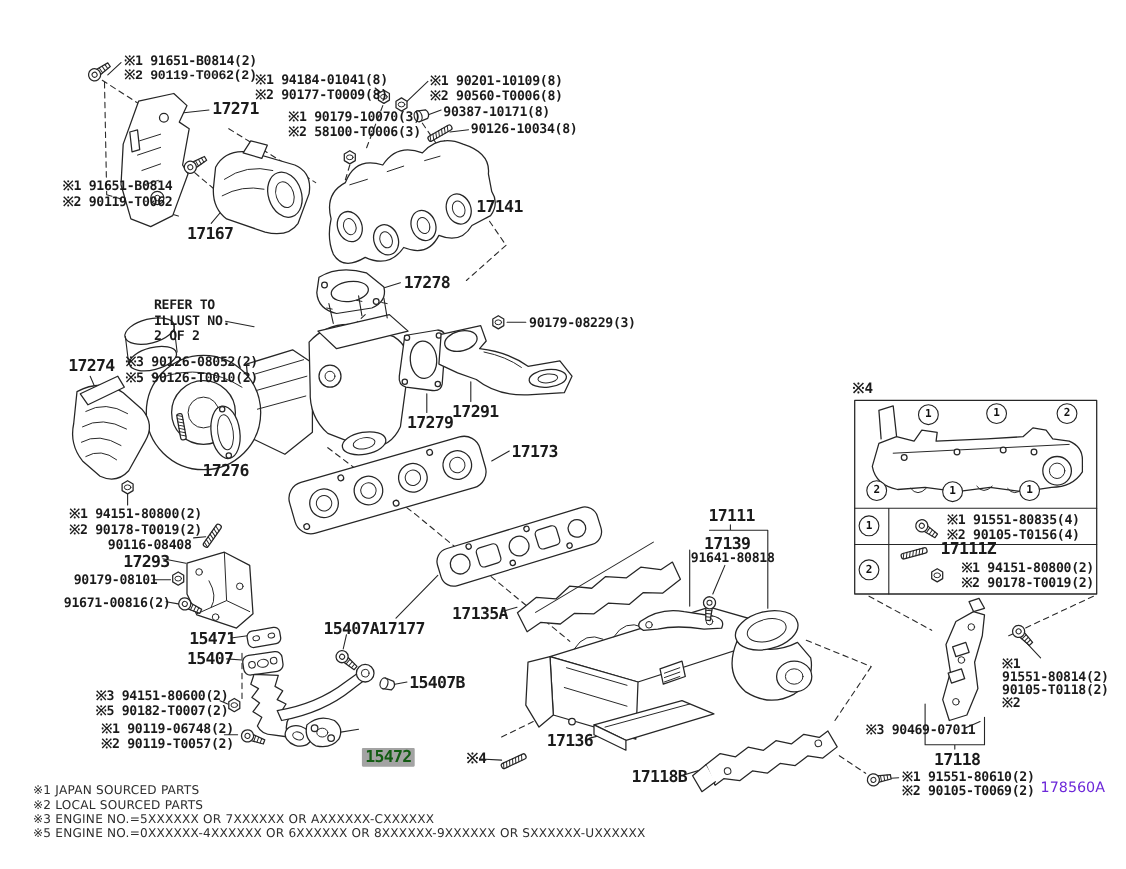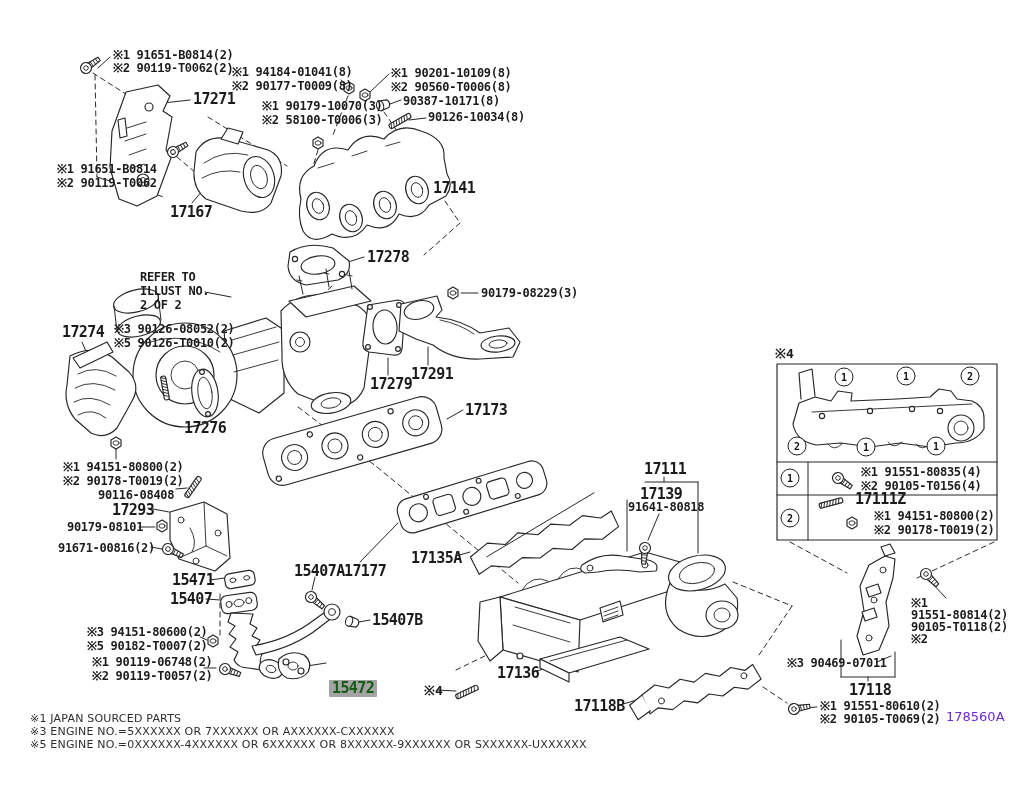--- a/index.html
+++ b/index.html
@@ -403,19 +403,20 @@
       <span class="callout" style="left: 970px; top: 376px;">2</span>
       <span class="callout" style="left: 797px; top: 446px;">2</span>
       <span class="callout" style="left: 866px; top: 447px;">1</span>
       <span class="callout" style="left: 936px; top: 446px;">1</span>
       <span class="callout" style="left: 790px; top: 478px;">1</span>
       <span class="callout" style="left: 790px; top: 518px;">2</span>
     </div>
 
 <div class="notes">
   <span>※1 JAPAN SOURCED PARTS</span>
+  <span>※2 LOCAL SOURCED PARTS</span>
   <span>※3 ENGINE NO.=5XXXXXX OR 7XXXXXX OR AXXXXXX-CXXXXXX</span>
   <span>※5 ENGINE NO.=0XXXXXX-4XXXXXX OR 6XXXXXX OR 8XXXXXX-9XXXXXX OR SXXXXXX-UXXXXXX</span>
 </div>
 
 <span class="code">178560A</span>
 
 </div>
 
 </body></html>

